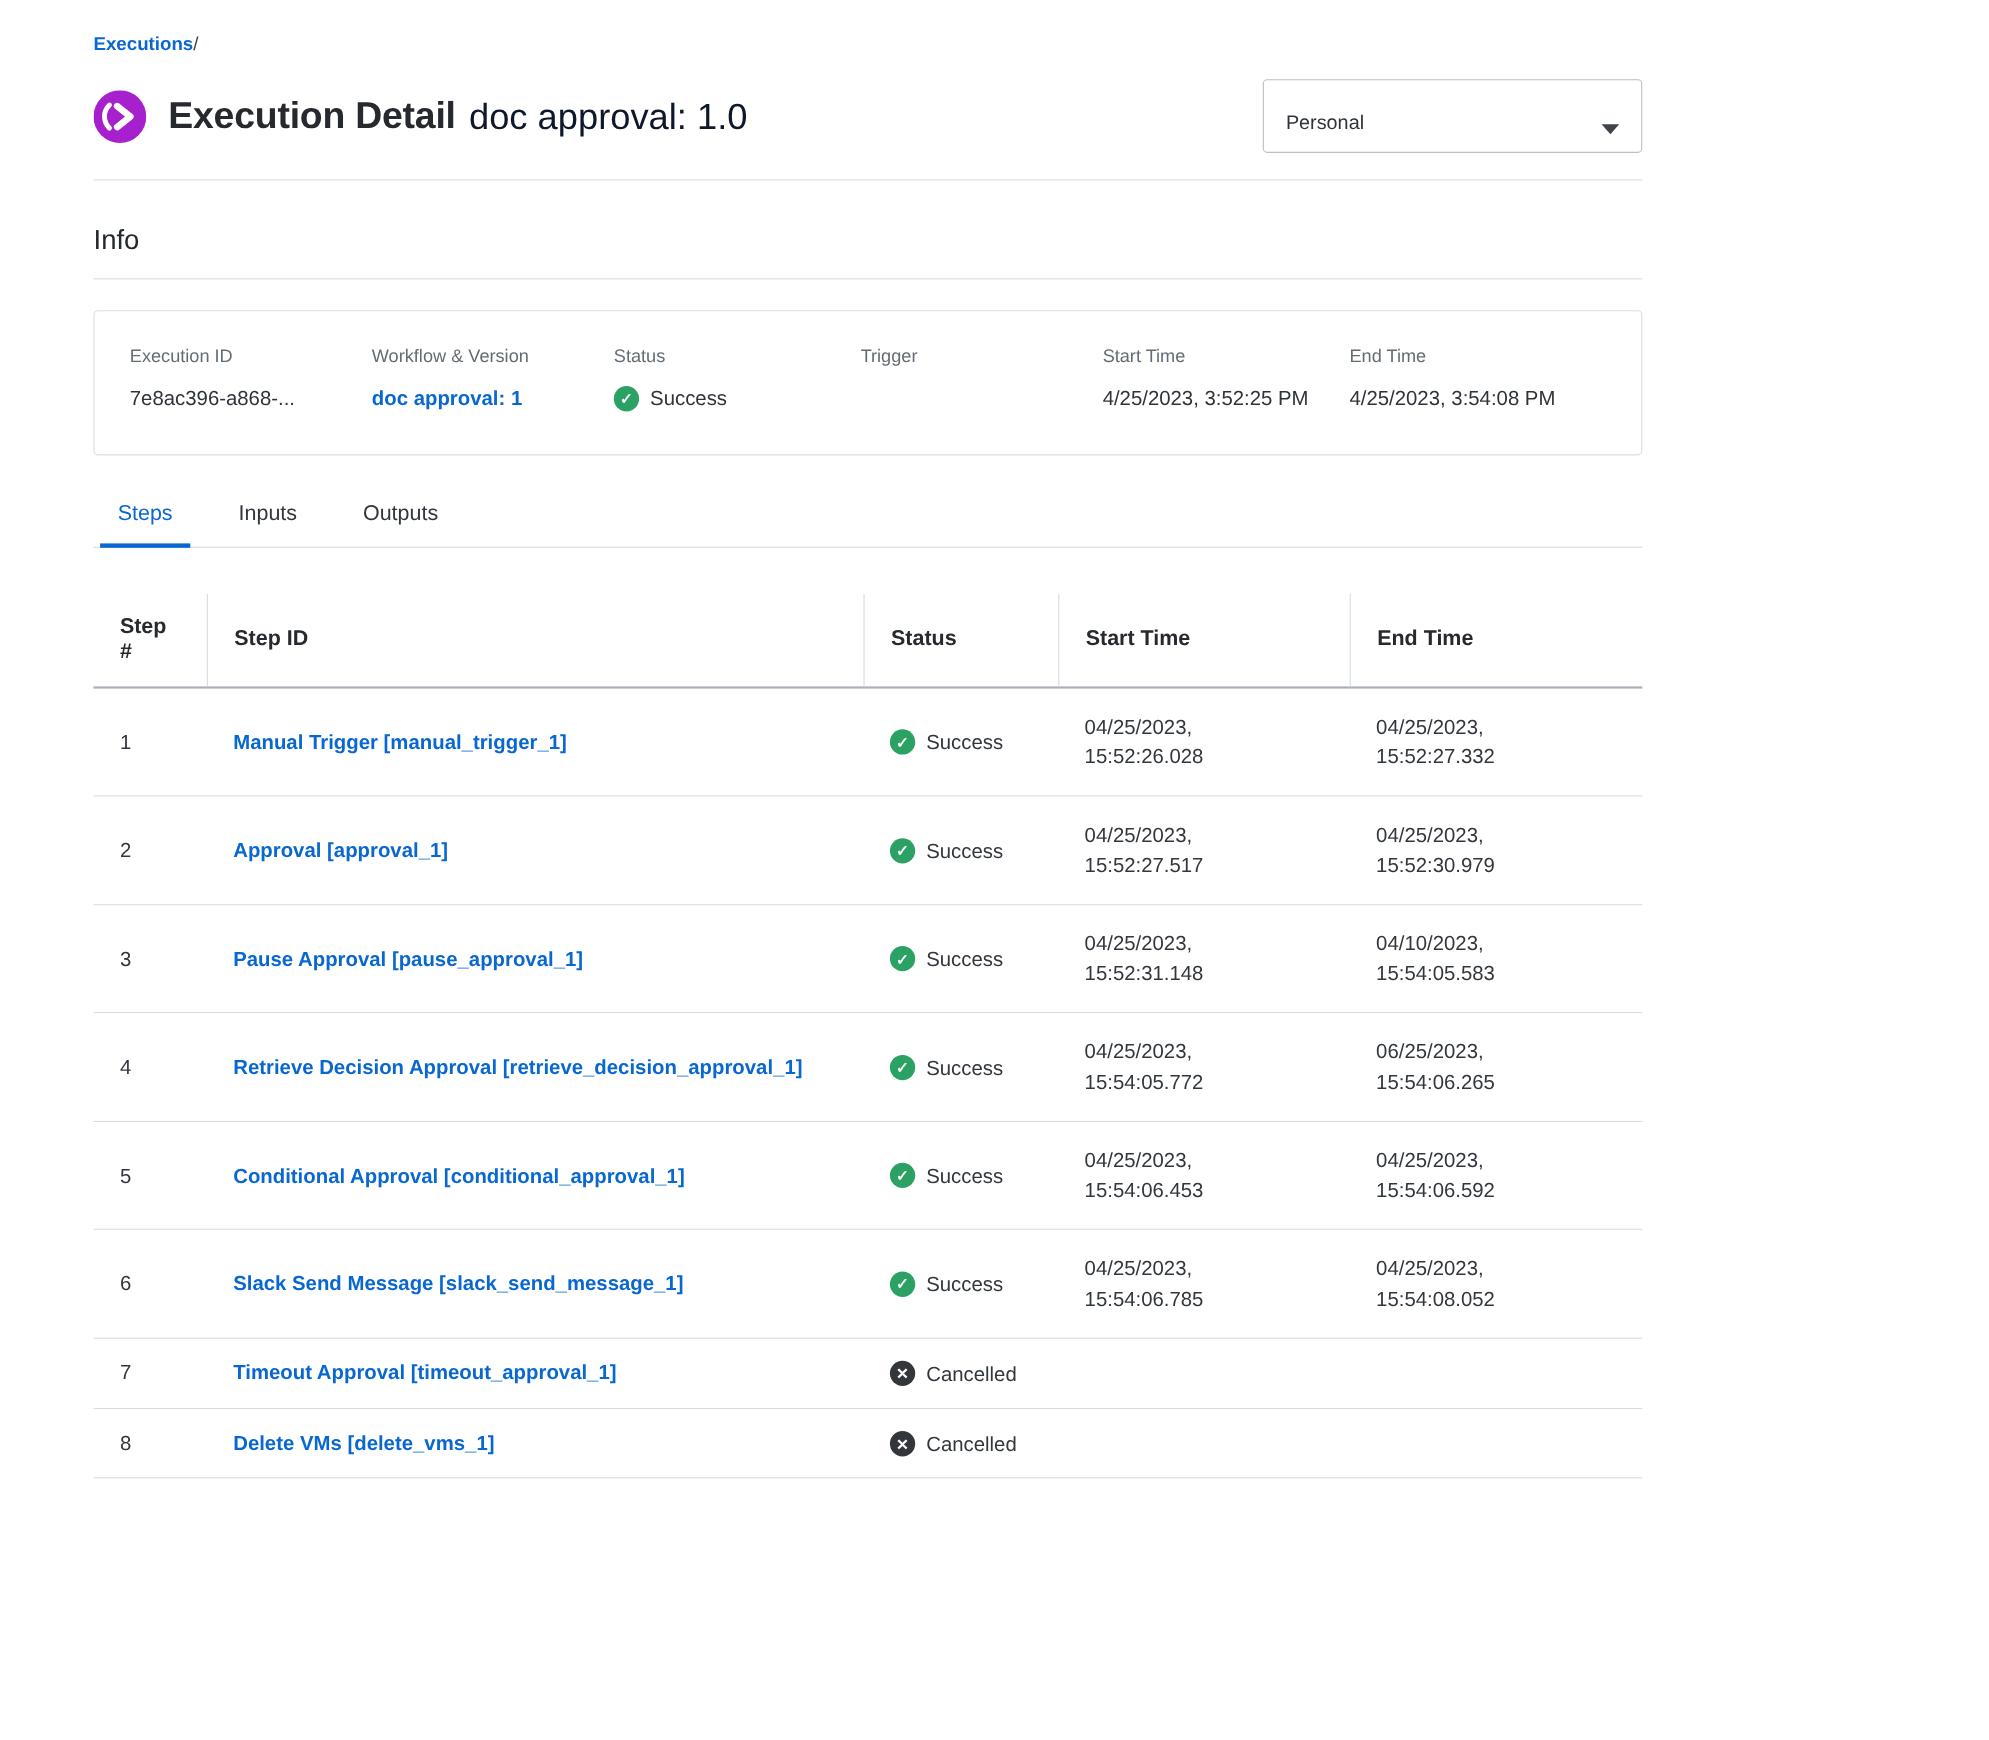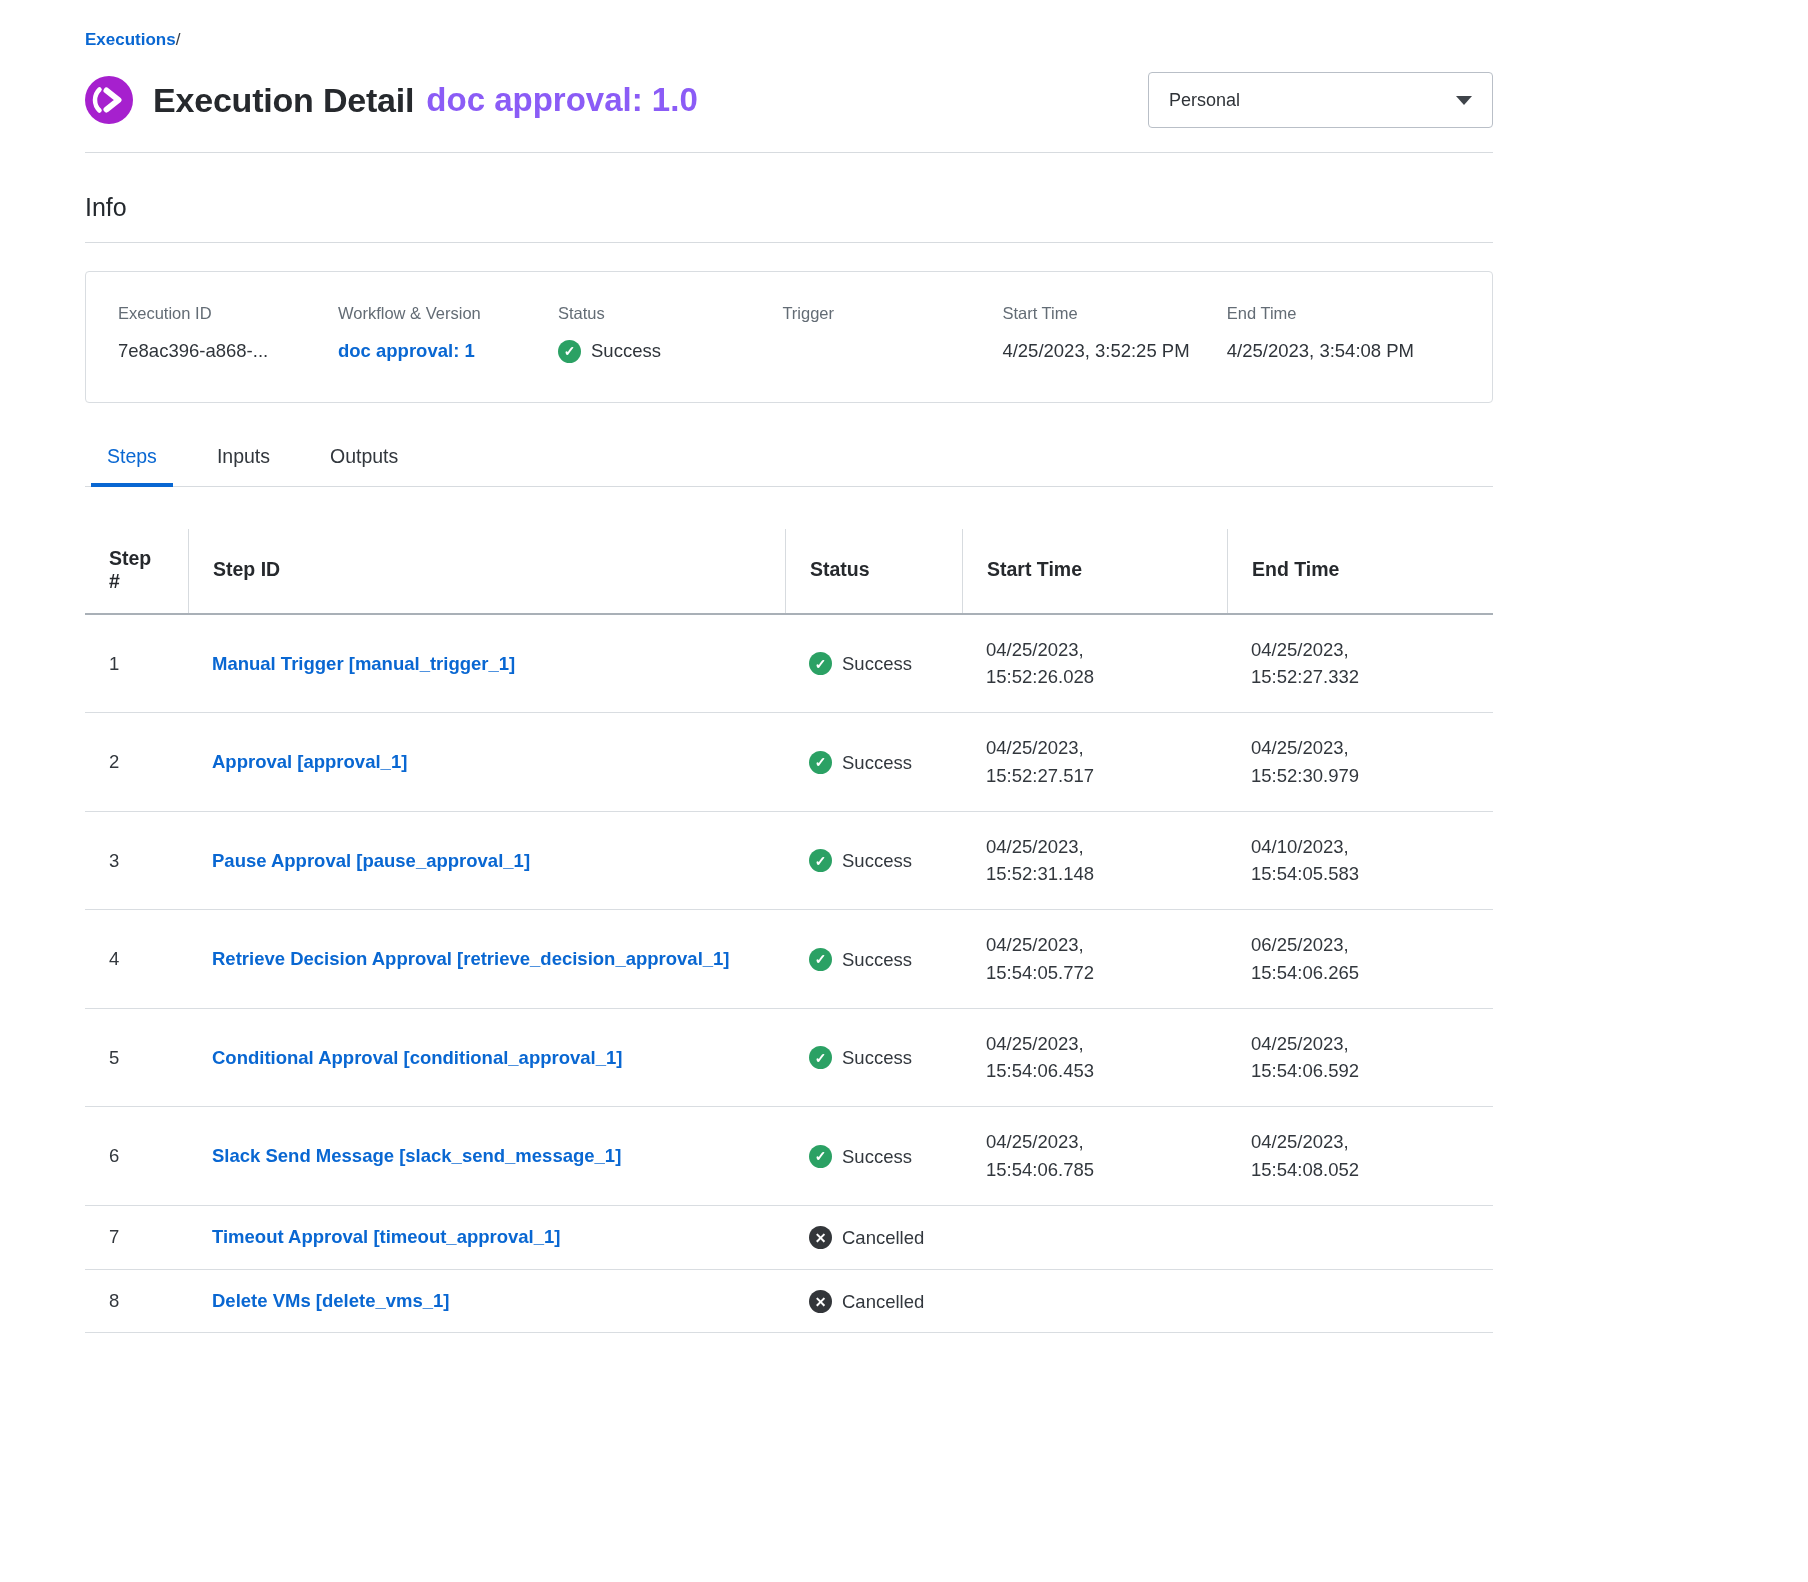--- a/index.html
+++ b/index.html
@@ -13,24 +13,24 @@
 
   
   .breadcrumb { font-size: 17px; display: flex; align-items: center; gap: 0; }
   .breadcrumb a { color: #0967d2; text-decoration: none; font-weight: 600; cursor: pointer; }
   .breadcrumb .sep { color: #3b4046; font-weight: 400; }
 
   
   .header-row { display: flex; align-items: center; margin-top: 22px; }
   .logo { width: 48px; height: 48px; flex: 0 0 48px; margin-right: 20px; display: inline-flex; }
   .title { font-size: 34px; font-weight: 700; color: #26292d; letter-spacing: -0.2px; }
-  .subtitle { font-size: 33px; font-weight: 700; color: #8b5cf6; margin-left: 12px; }
+  .subtitle { font-size: 33px; font-weight: 400; color: #0f172a; margin-left: 12px; }
   .scope-select {
-    margin-left: auto; width: 345px; height: 56px; border: 1px solid #b9bfc7; border-radius: 4px;
-    display: flex; align-items: center; padding: 0 20px; font-size: 18px; color: #2f3338;
+    margin-left: auto; width: 345px; height: 67px; border: 1px solid #b9bfc7; border-radius: 4px;
+    display: flex; align-items: flex-end; padding: 16px 20px; font-size: 18px; color: #2f3338;
     background: #fff; cursor: pointer;
   }
   .chevron-down {
     margin-left: auto; width: 0; height: 0;
     border-left: 8px solid transparent; border-right: 8px solid transparent;
     border-top: 9px solid #3f444a;
   }
 
   .divider { border: none; border-top: 1px solid #d7dbdf; margin-top: 24px; }
 

